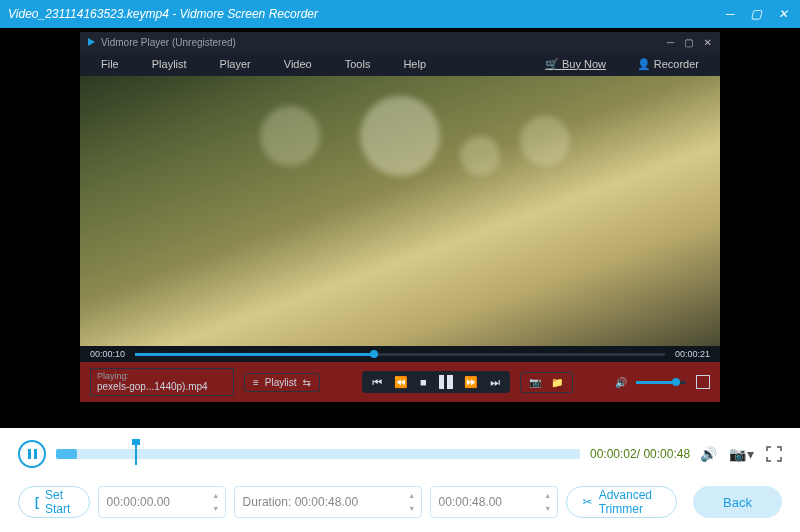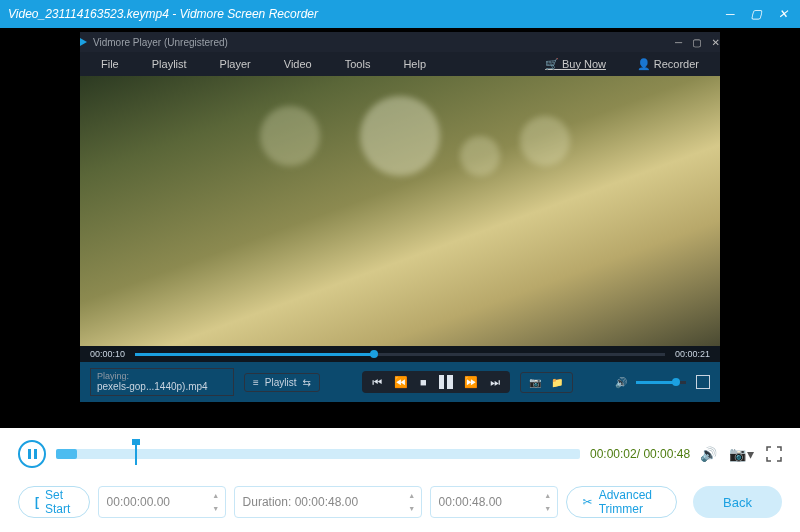--- a/index.html
+++ b/index.html
@@ -4,40 +4,40 @@
 <style>
   html, body { margin:0; padding:0; font-family:-apple-system,Segoe UI,Arial,sans-serif; font-size:12px; color:#333; }
   .window { width:800px; height:532px; display:flex; flex-direction:column; background:#fff; }
   .titlebar { height:28px; background:#1ba0e1; display:flex; align-items:center; color:#fff; padding:0 8px;font-style:italic; }
   .titlebar .title { flex:1; font-size:12px; }
   .titlebar .winbtns { display:flex; gap:16px; padding-right:4px; }
   .titlebar .winbtns span { cursor:pointer; }
 
   .dark-area { background:#000; flex:0 0 auto; height:400px; position:relative; display:flex; flex-direction:column; align-items:center; }
   .player { width:640px; margin-top:4px; display:flex; flex-direction:column; }
-  .player-top { background:#1e2430; height:20px; display:flex; align-items:center; color:#9aa0a8; font-size:10px; padding:0 0; }
+  .player-top { background:#1e2430; height:20px; display:flex; align-items:center; color:#9aa0a8; font-size:10px; padding:0 8px; }
   .player-top .ptitle { flex:1; display:flex; align-items:center; gap:6px; }
   .player-top .pwin { display:flex; gap:10px; font-size:10px; color:#bbb; }
   .tri-icon { width:0; height:0; border-left:7px solid #1ba0e1; border-top:4px solid transparent; border-bottom:4px solid transparent; }
 
   .player-menu { background:#1a202b; height:24px; display:flex; align-items:center; color:#c9c9c9; font-size:11px; padding:0 21px;gap:19px; }
   .player-menu .mitem { margin-right:14px; cursor:pointer; }
   .player-menu .spacer { flex:1; }
   .player-menu .cart { margin-right:12px; cursor:pointer;text-decoration:underline; }
   .player-menu .reg { cursor:pointer; }
 
   .video { height:270px; background:linear-gradient(160deg,#2c3a22 0%, #5a6638 20%, #8c8a50 45%, #d6c98a 60%, #b8a86a 75%, #4a4a32 100%); position:relative; overflow:hidden; }
   .bokeh { position:absolute; border-radius:50%; background:rgba(255,255,220,0.25); filter:blur(3px); }
 
   .player-progress { background:#0f161e; height:16px; display:flex; align-items:center; color:#c9d4e0; font-size:9px; padding:0 10px; gap:10px; }
   .pp-track { flex:1; height:3px; background:#2a3340; position:relative; }
   .pp-fill { position:absolute; left:0; top:0; height:3px; width:45%; background:#1ba0e1; }
   .pp-thumb { position:absolute; left:45%; top:-3px; width:8px; height:8px; background:#1ba0e1; border-radius:50%; transform:translateX(-4px); }
 
-  .player-ctrls { background:#0c4a6e; height:40px; display:flex; align-items:center; padding:0 10px; gap:10px; color:#c9d4e0; font-size:10px; }
+  .player-ctrls { background:#7f1d1d; height:40px; display:flex; align-items:center; padding:0 10px; gap:10px; color:#c9d4e0; font-size:10px; }
   .nowplay { width:130px; border:1px solid #2a3340; padding:2px 6px; line-height:1.2; }
   .nowplay .np-label { font-size:9px; color:#8f98a3; }
   .btn-pill { border:1px solid #2a3340; border-radius:3px; padding:3px 8px; display:flex; align-items:center; gap:6px; cursor:pointer; }
   .ctrl-group { display:flex; align-items:center; gap:12px; background:#1b232e; padding:4px 10px; border-radius:4px; }
   .ctrl-group .ic { cursor:pointer; font-size:11px; color:#dfe6ee; }
   .ctrl-group .pause { width:14px; height:14px; display:inline-flex; gap:3px; }
   .ctrl-group .pause span { flex:1; background:#dfe6ee; }
   .small-icons { display:flex; gap:10px; border:1px solid #2a3340; padding:4px 8px; border-radius:3px; }
   .spacer { flex:1; }
   .vol { display:flex; align-items:center; gap:8px; }

